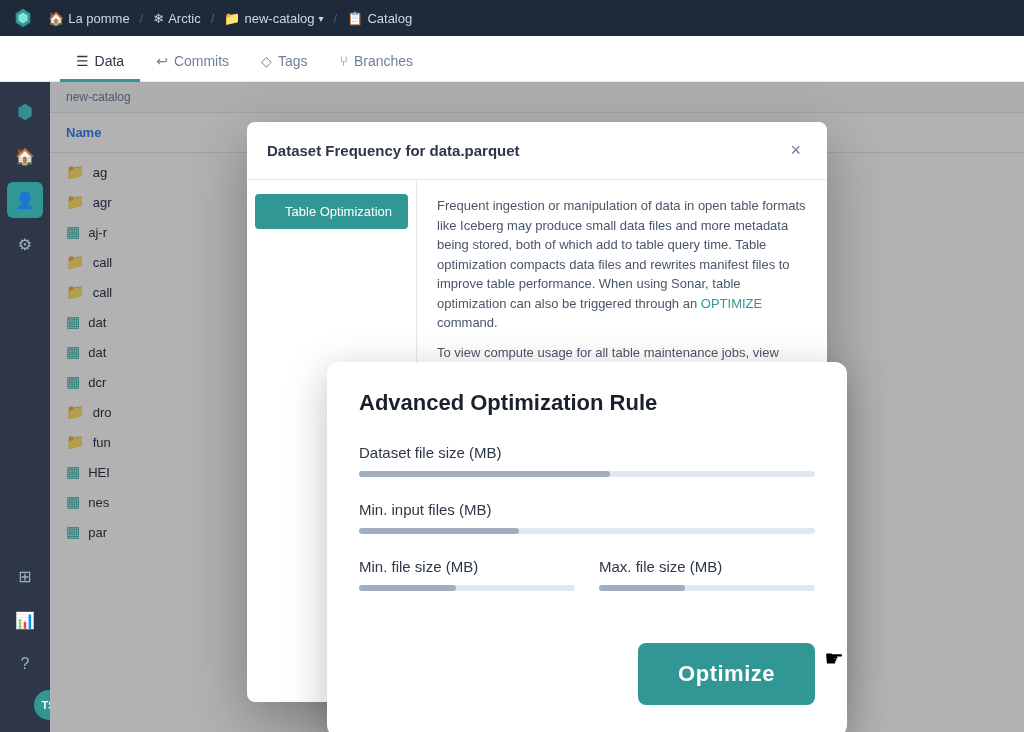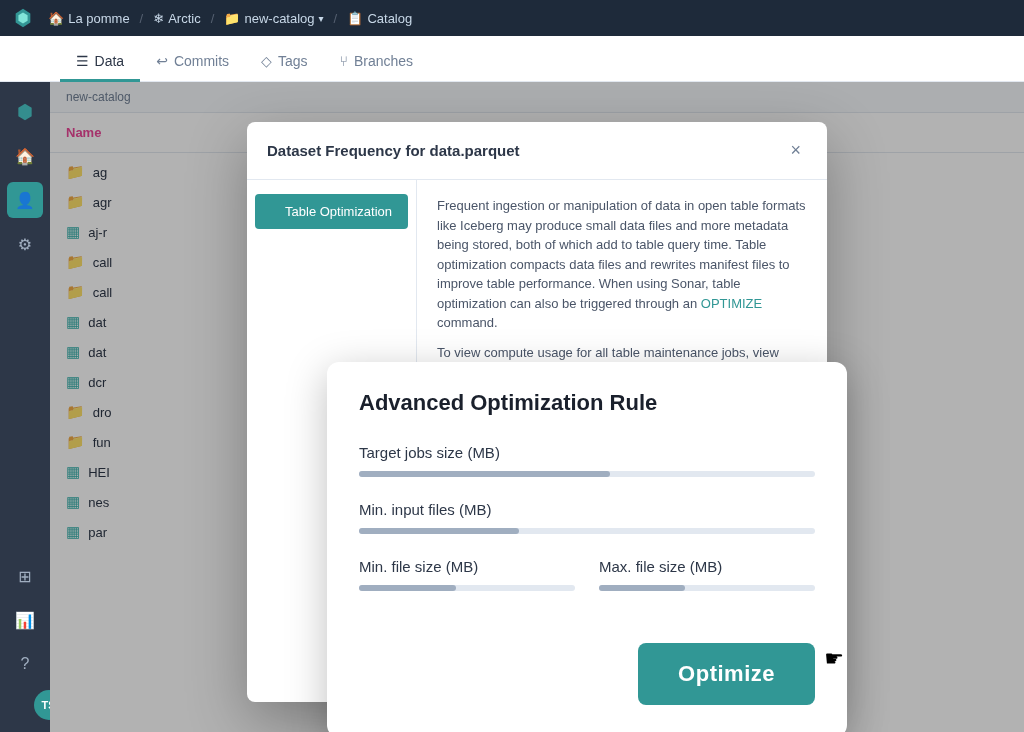--- a/index.html
+++ b/index.html
@@ -121,21 +121,21 @@
     .file-panel {
       background: #fff;
       width: 100%;
       height: 100%;
       padding: 0;
     }
     .file-panel-header {
       padding: 12px 16px;
       border-bottom: 1px solid #e2e8f0;
       font-size: 13px;
-      color: #ec4899;
+      color: #3b82f6;
       font-weight: 600;
     }
     .file-list { padding: 4px 0; }
     .file-row {
       display: flex;
       align-items: center;
       gap: 8px;
       padding: 6px 16px;
       font-size: 13px;
       color: #2d3748;
@@ -540,21 +540,21 @@
                 <label>Min. file size (M</label>
                 <input class="form-input" type="text" value="192" style="">
               </div>
             </div>
           </div>
         </div>
 
         <div class="adv-card">
           <div class="adv-card-title">Advanced Optimization Rule</div>
 
-          <div class="adv-field-label">Target jobs size (MB)</div>
+          <div class="adv-field-label">Dataset file size (MB)</div>
           <div class="adv-slider">
             <div class="adv-slider-fill" style="width:55%"></div>
           </div>
 
           <div class="adv-field-label">Min. input files (MB)</div>
           <div class="adv-slider">
             <div class="adv-slider-fill" style="width:35%"></div>
           </div>
 
           <div class="adv-row">

